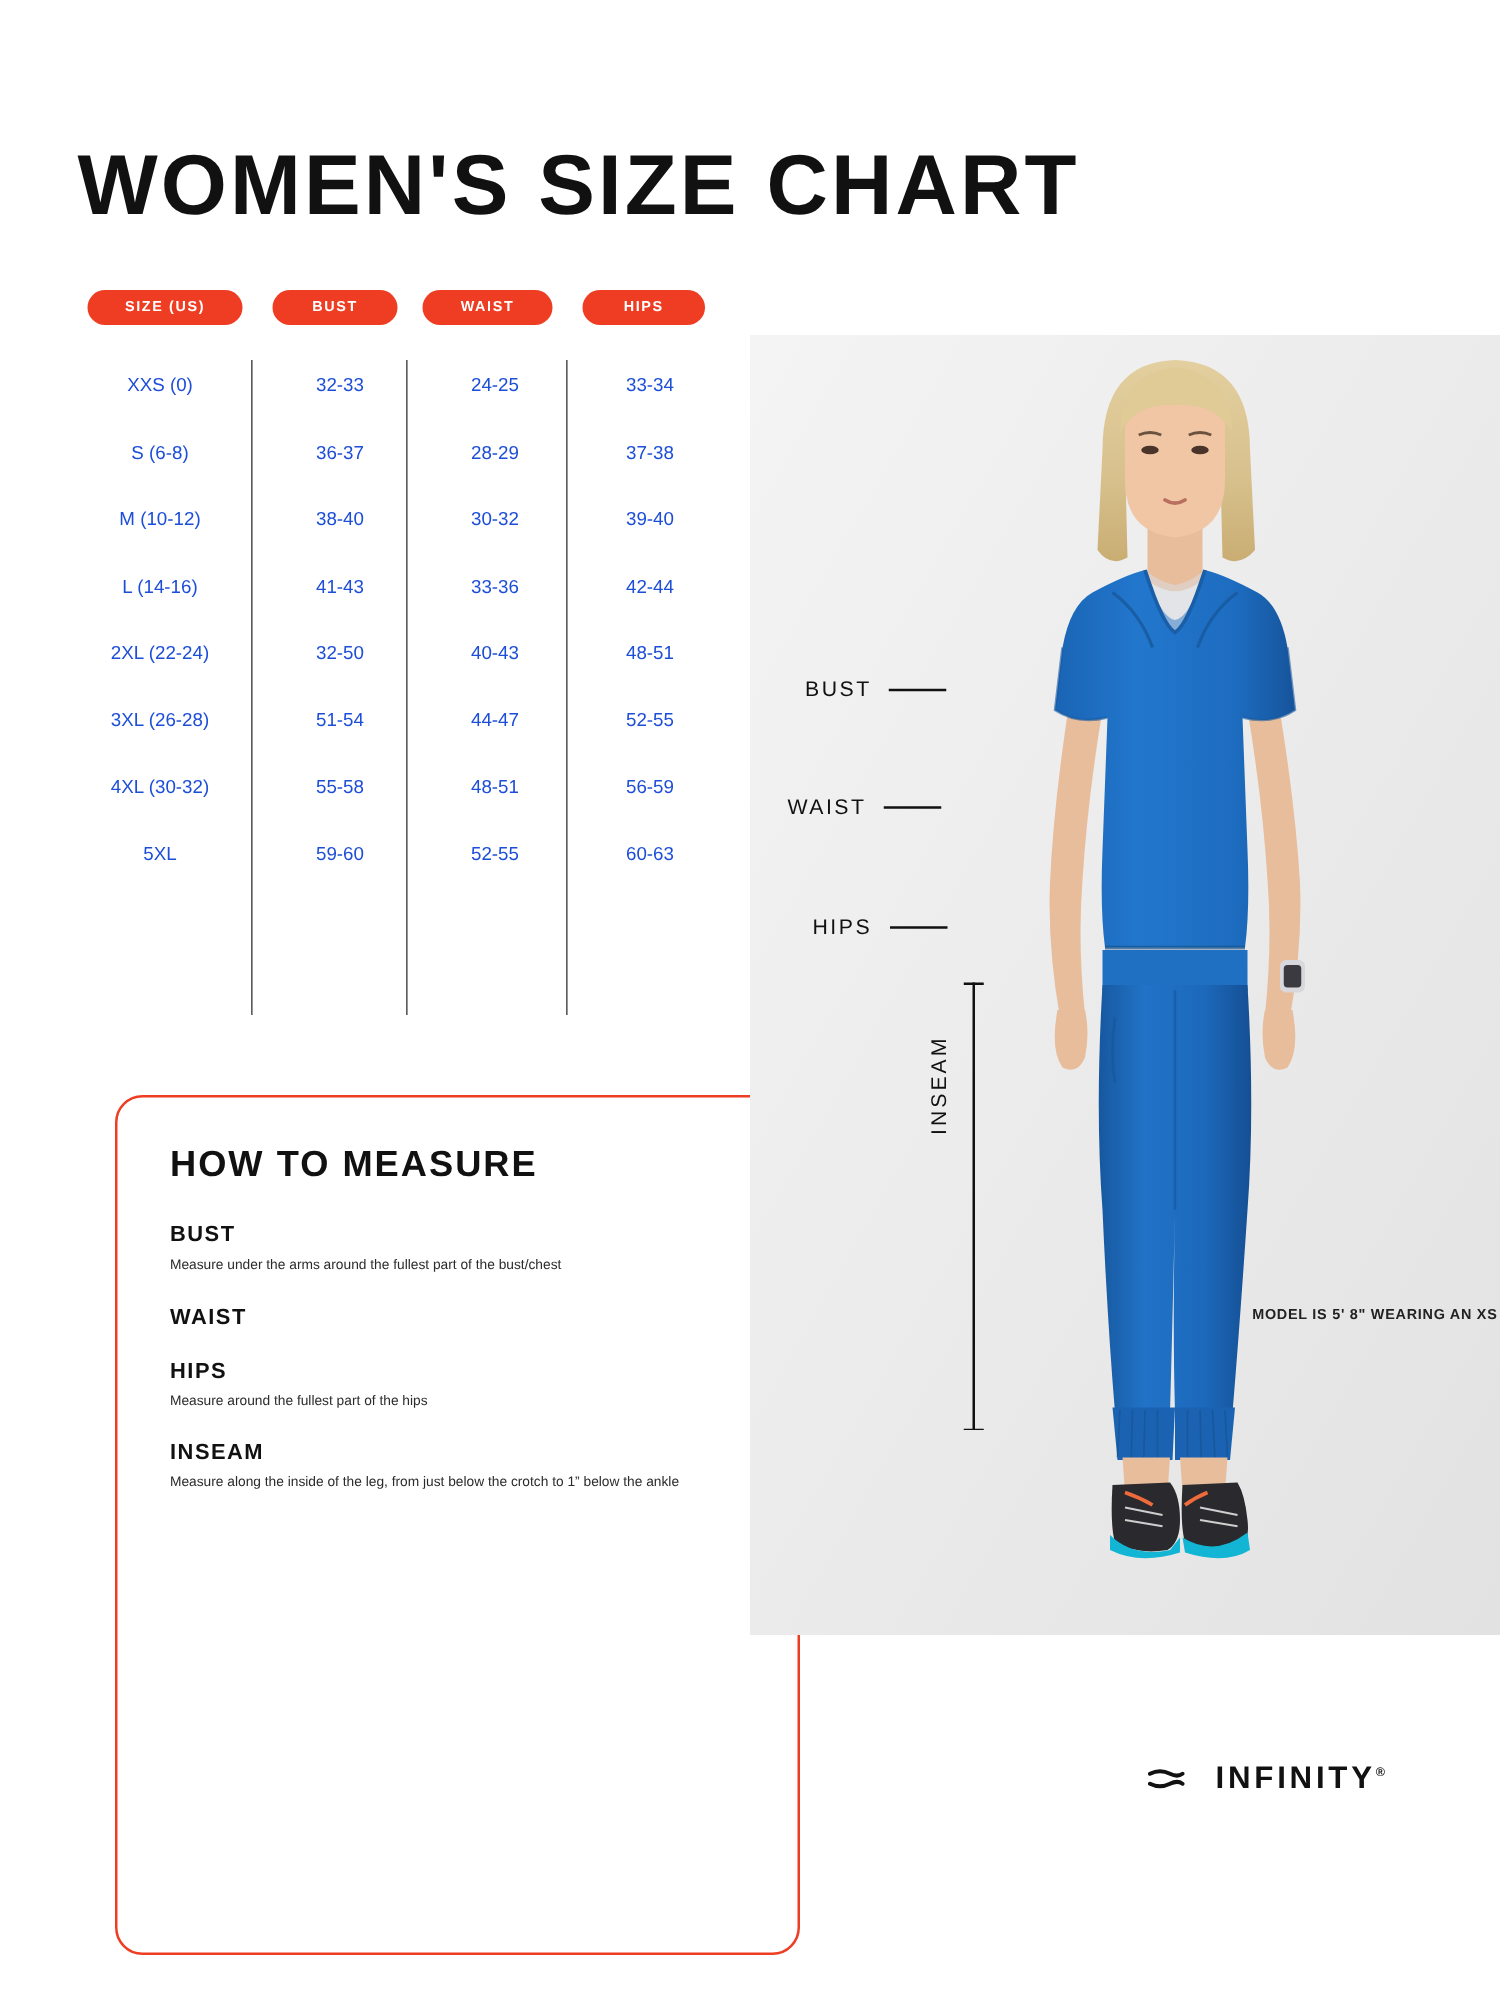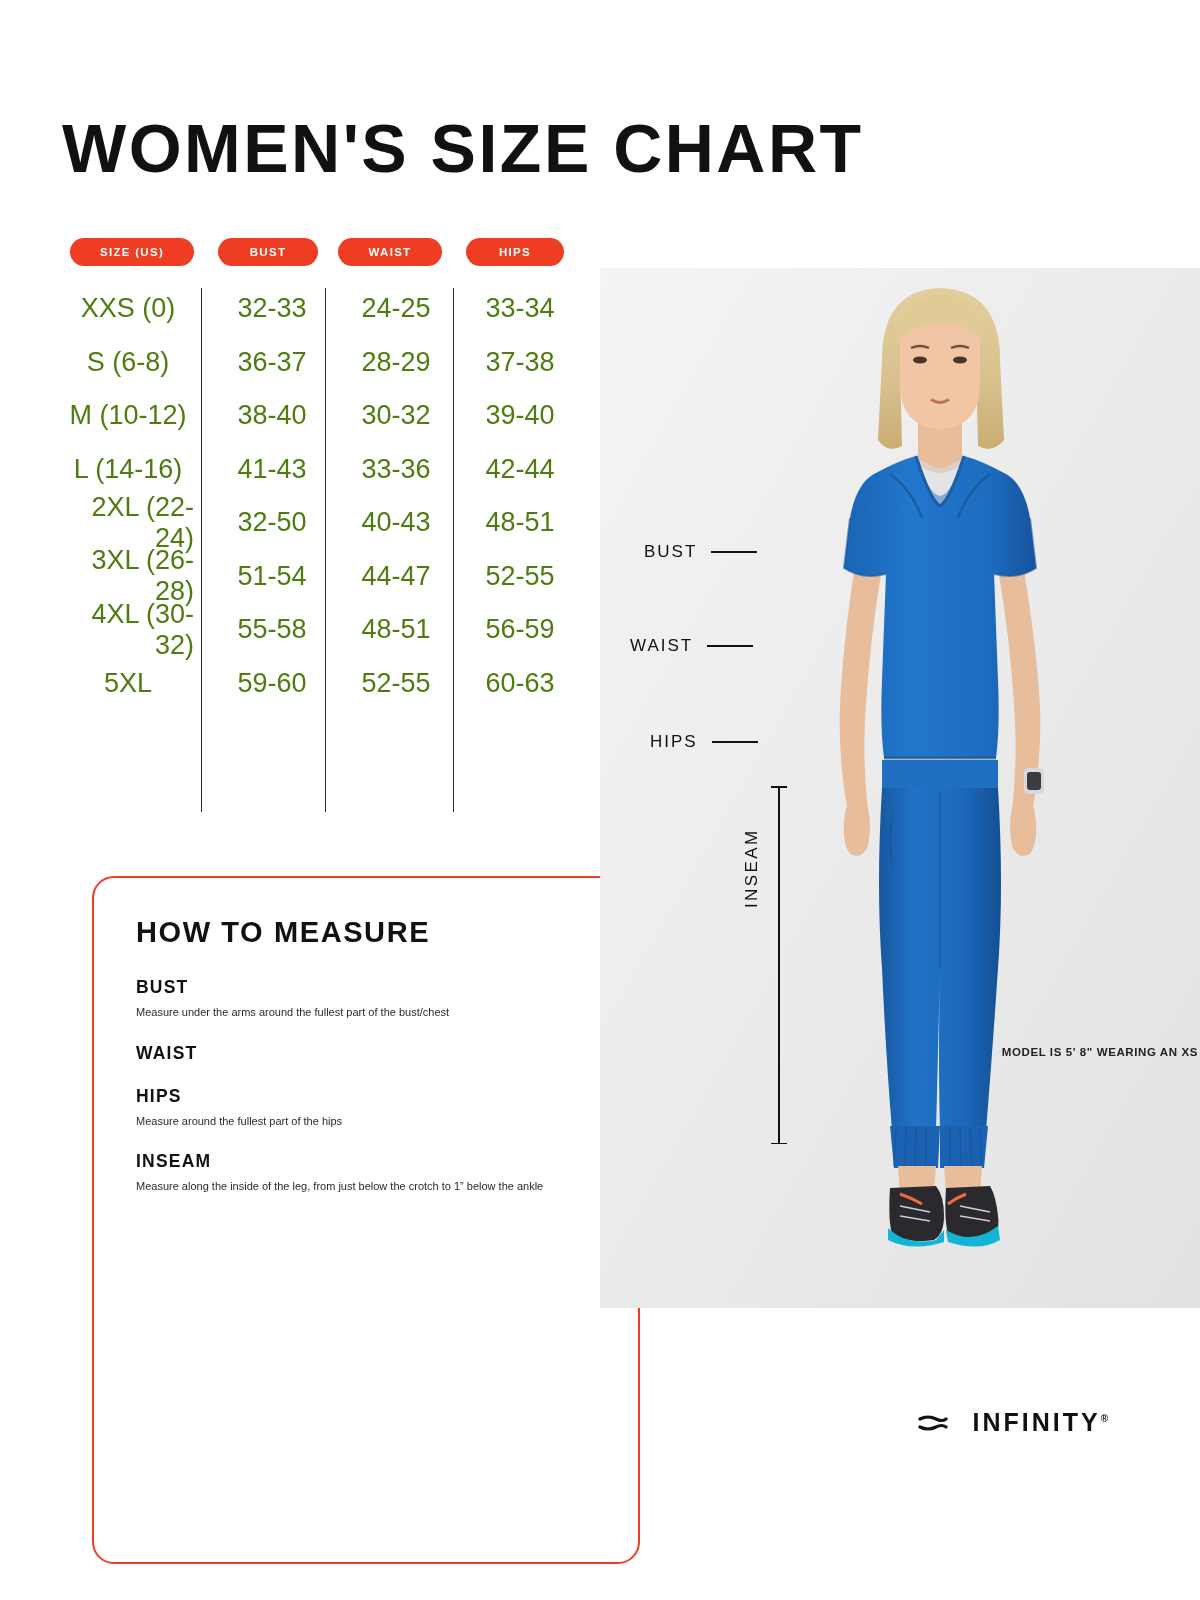--- a/index.html
+++ b/index.html
@@ -33,21 +33,21 @@
 
   
   .size-table {
     position: absolute;
     left: 62px;
     top: 232px;
     width: 520px;
   }
   .th-row {
     display: flex;
-    align-items: flex-end;
+    align-items: flex-start;
     height: 34px;
     margin-bottom: 16px;
   }
   .th-cell {
     height: 28px;
     background: #ee3d23;
     border-radius: 14px;
     color: #ffffff;
     font-size: 11.5px;
     font-weight: 700;
@@ -62,26 +62,26 @@
   .th-cell.c2 { width: 104px; margin-left: 20px; }
   .th-cell.c3 { width: 98px; margin-left: 24px; }
 
   .tbody { position: relative; }
   .tr {
     display: flex;
     align-items: center;
     height: 53.5px;
   }
   .td {
-    font-size: 27px;
-    color: #4d7c0f;
+    font-size: 15px;
+    color: #1d4ed8;
     display: flex;
     align-items: center;
     justify-content: center;
-    text-align: right;
+    text-align: center;
     font-weight: 400;
   }
   .td.c0 { width: 132px; }
   .td.c1 { width: 124px; margin-left: 16px; }
   .td.c2 { width: 124px; margin-left: 0px; }
   .td.c3 { width: 124px; margin-left: 0px; }
 
   .vline {
     position: absolute;
     top: 6px;

